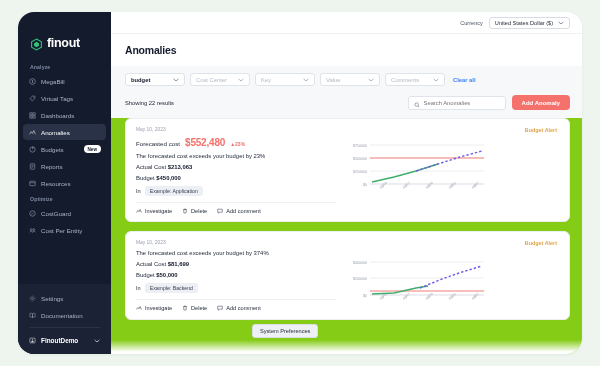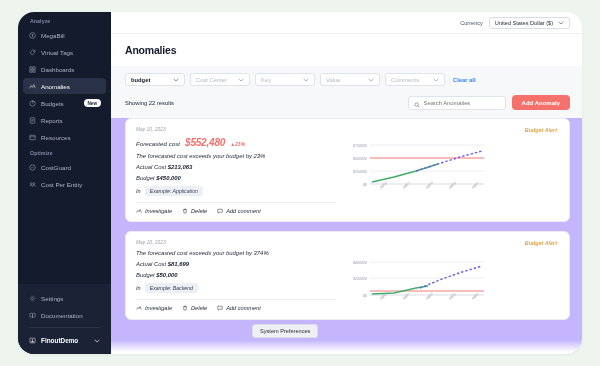--- a/index.html
+++ b/index.html
@@ -144,23 +144,22 @@
     background: #f4716c; color: #fff;
     font-size: 6px; font-weight: bold;
     border: 0; border-radius: 4px;
     height: 15px; padding: 0 10px;
     font-family: "Liberation Sans", sans-serif;
   }
 
   
   .cards {
     flex: 1 1 auto; overflow: hidden;
-    background: #c4b5fd;
+    background: #84cc16;
     padding: 0 12px 0 14px;
-    font-style: italic;
   }
   .card {
     position: relative;
     background: #ffffff;
     border: 1px solid #eceef2;
     border-radius: 6px;
     margin-bottom: 9px;
     padding: 8px 10px 7px 10px;
     display: flex;
   }
@@ -217,20 +216,29 @@
     pointer-events: none; z-index: 20;
   }
 </style>
 </head>
 <body>
 
 <div id="app">
   <div class="app-panel">
 
     <aside class="sidebar">
+      <div class="brand">
+        <span class="brand-logo">
+          <svg viewBox="0 0 24 24" width="13" height="13">
+            <path d="M12 2 L21 7 V17 L12 22 L3 17 V7 Z" fill="none" stroke="#35c17a" stroke-width="2"></path>
+            <path d="M12 7 L16.5 9.5 V14.5 L12 17 L7.5 14.5 V9.5 Z" fill="#35c17a"></path>
+          </svg>
+        </span>
+        <span class="brand-name">finout</span>
+      </div>
 
       <nav class="nav">
 
         <div class="nav-section">Analyze</div>
 
         <div class="nav-item">
           <span class="nav-ico">
             <svg viewBox="0 0 16 16" width="7" height="7">
                 <circle cx="8" cy="8" r="6.5" fill="none" stroke="#aab3c5" stroke-width="1.4"></circle>
                 <path d="M8 4.5v7M6.3 6.2h3.2M6.5 9.6h3.2" stroke="#aab3c5" stroke-width="1.2" fill="none"></path>

